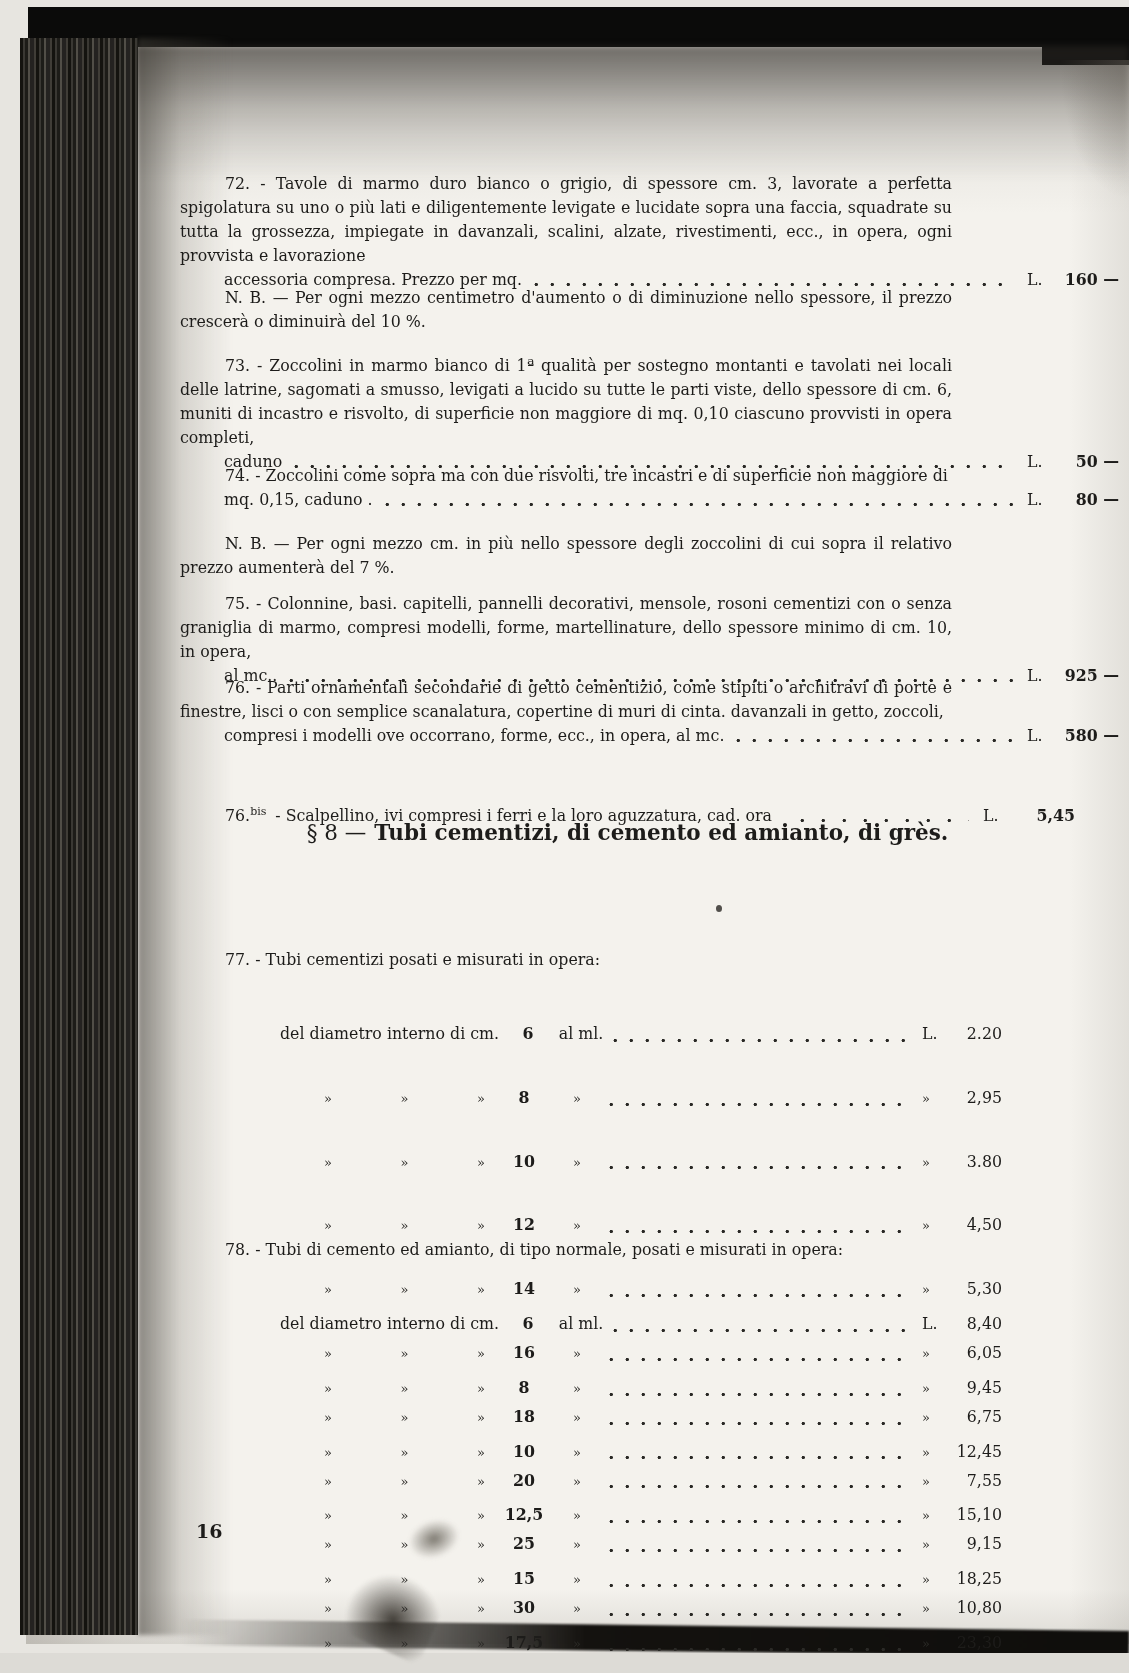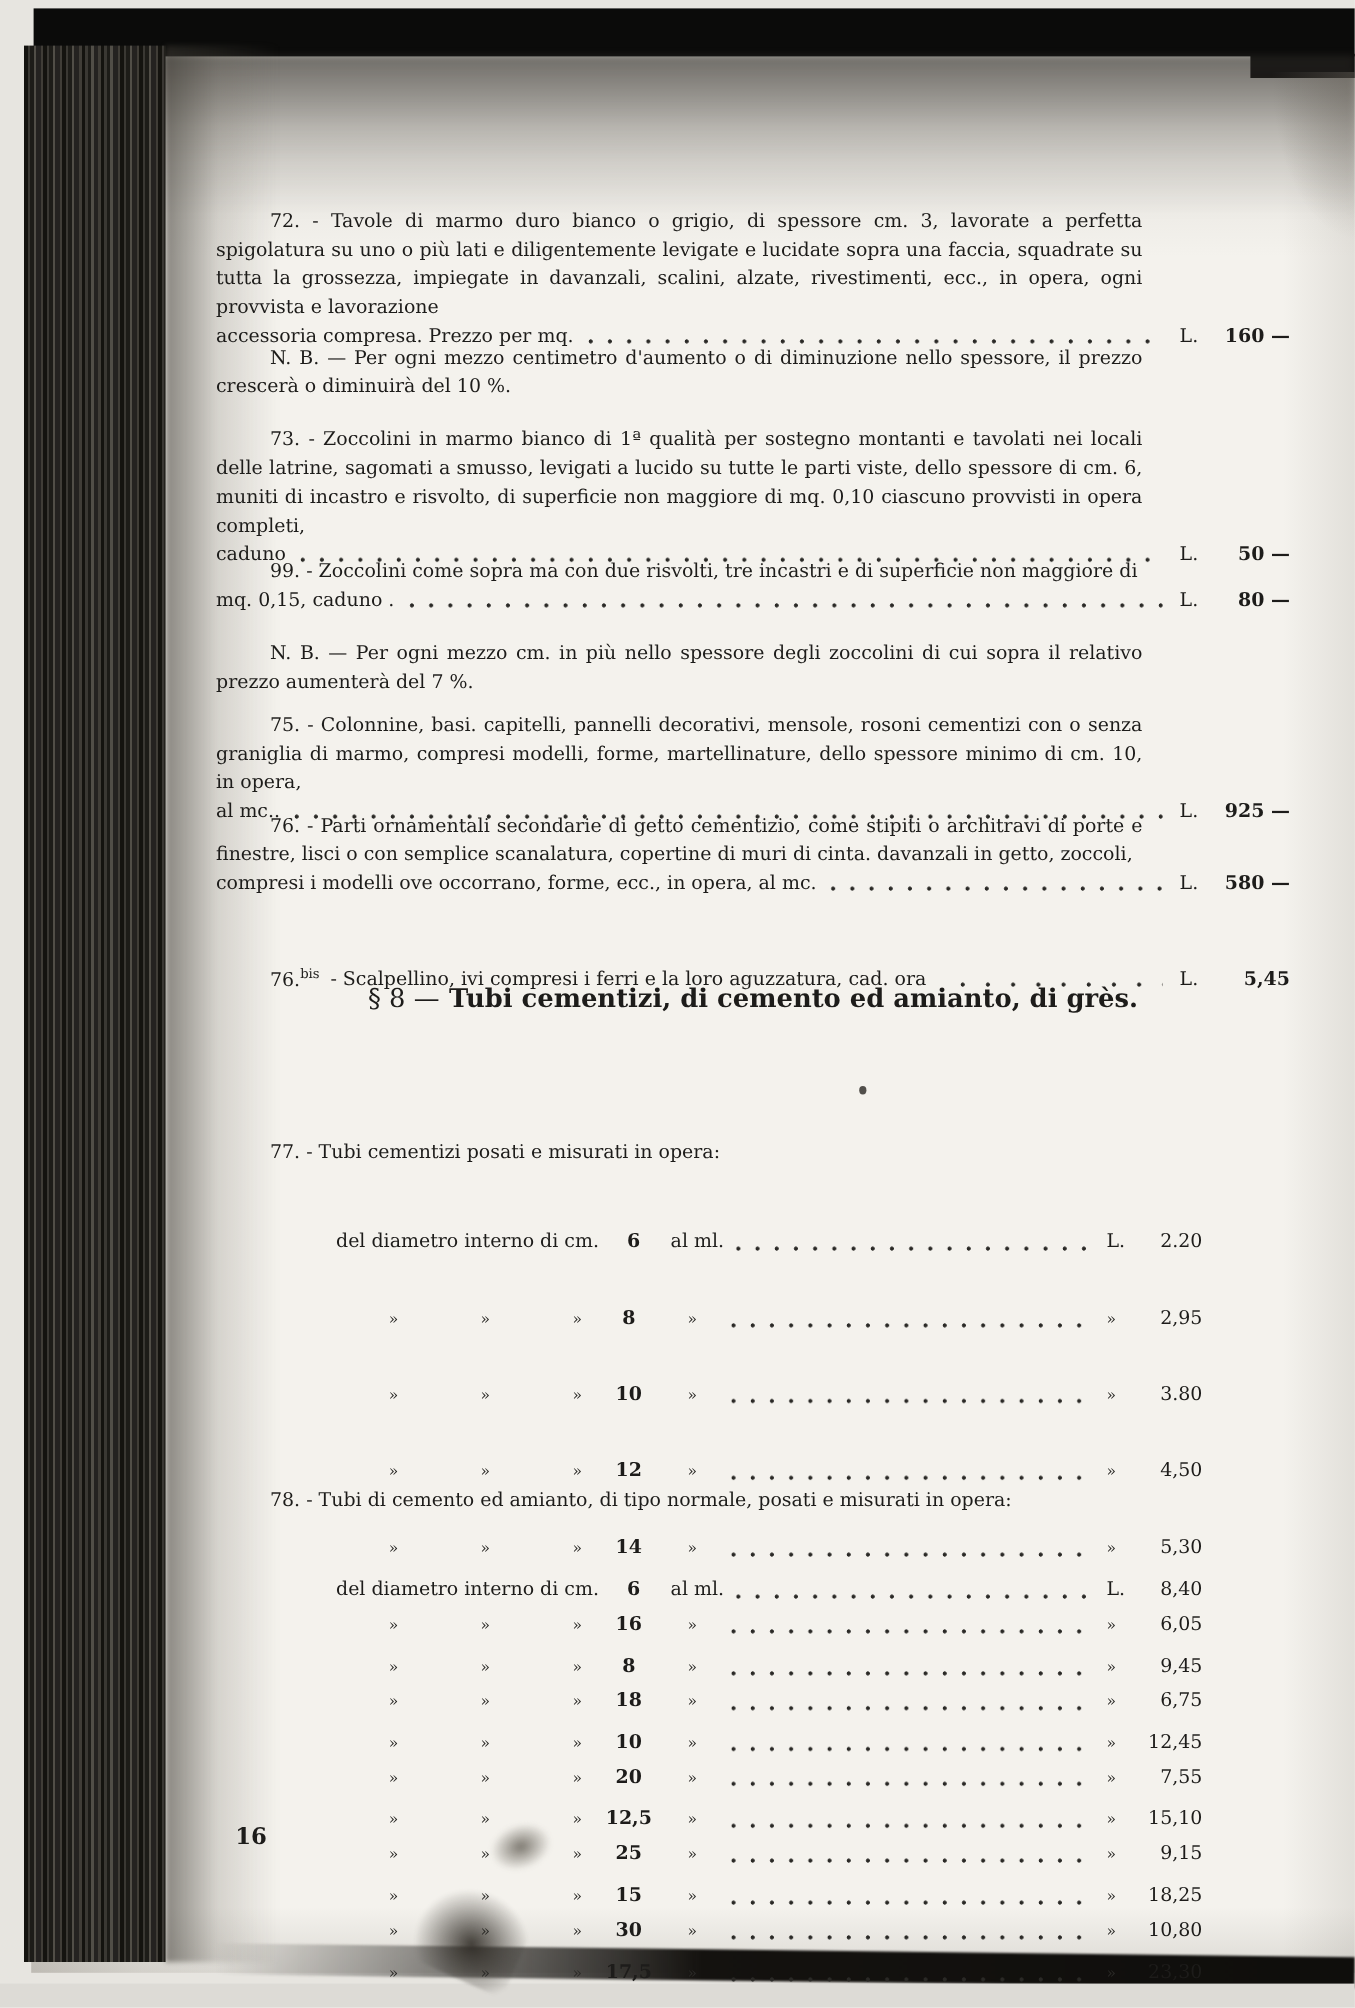--- a/index.html
+++ b/index.html
@@ -61,21 +61,21 @@
   }
   .speck{
     position:absolute;left:716px;top:905px;width:6px;height:7px;border-radius:50%;
     background:rgba(40,38,34,0.8);filter:blur(0.5px);
   }
   
   .content-block{position:absolute;left:180px;width:895px;font-size:15.8px;line-height:24px;}
   .para{
     margin:0;width:772px;text-align:justify;text-indent:45px;
   }
-  .price-line{display:flex;align-items:baseline;width:895px;}
+  .price-line{display:flex;align-items:baseline;width:895px;margin-left:44px;}
   .tail{white-space:nowrap;}
   .dots{
     flex:1;align-self:flex-end;height:7px;margin:0 14px 4px 12px;
     background-image:radial-gradient(circle at 2.2px 3.5px, #2a2926 1.45px, rgba(0,0,0,0) 1.9px);
     background-size:16px 7px;background-repeat:repeat-x;
   }
   .dots-sparse{background-size:21px 7px;margin-left:28px;}
   .pricebox{display:flex;justify-content:space-between;align-items:baseline;width:92px;flex:0 0 92px;}
   .amt{font-weight:bold;white-space:nowrap;}
   .cur{white-space:nowrap;}
@@ -144,21 +144,21 @@
     <span class="tail">caduno</span>
     <span class="dots"></span>
     <span class="pricebox">
       <span class="cur">L.</span>
       <span class="amt">50 —</span>
     </span>
   </div>
 </div>
 
 <div class="content-block" style="top:464px">
-  <p class="para">99. - Zoccolini come sopra ma con due risvolti, tre incastri e di superficie non maggiore di</p>
+  <p class="para">74. - Zoccolini come sopra ma con due risvolti, tre incastri e di superficie non maggiore di</p>
   <div class="price-line">
     <span class="tail">mq. 0,15, caduno .</span>
     <span class="dots"></span>
     <span class="pricebox">
       <span class="cur">L.</span>
       <span class="amt">80 —</span>
     </span>
   </div>
 </div>
 

